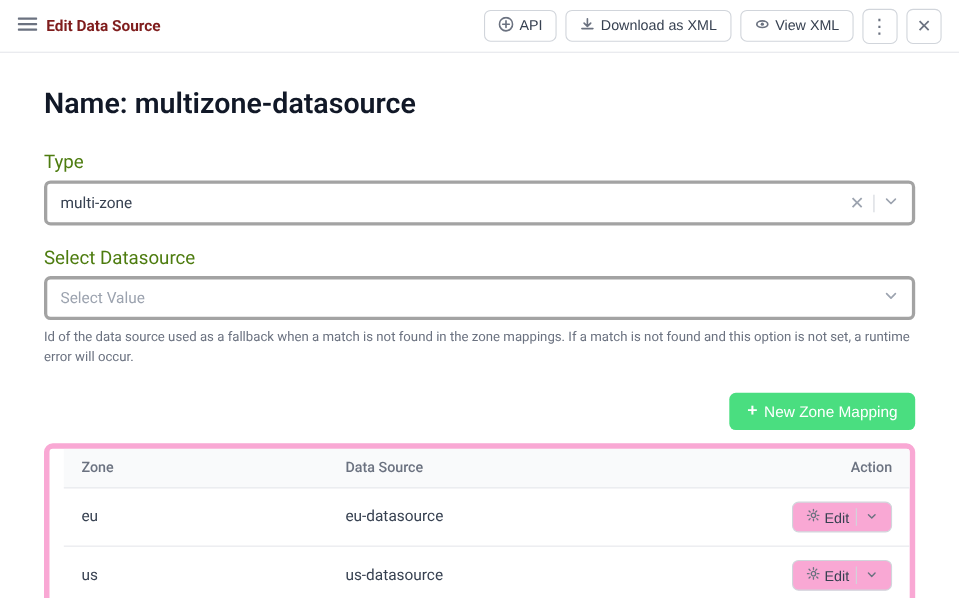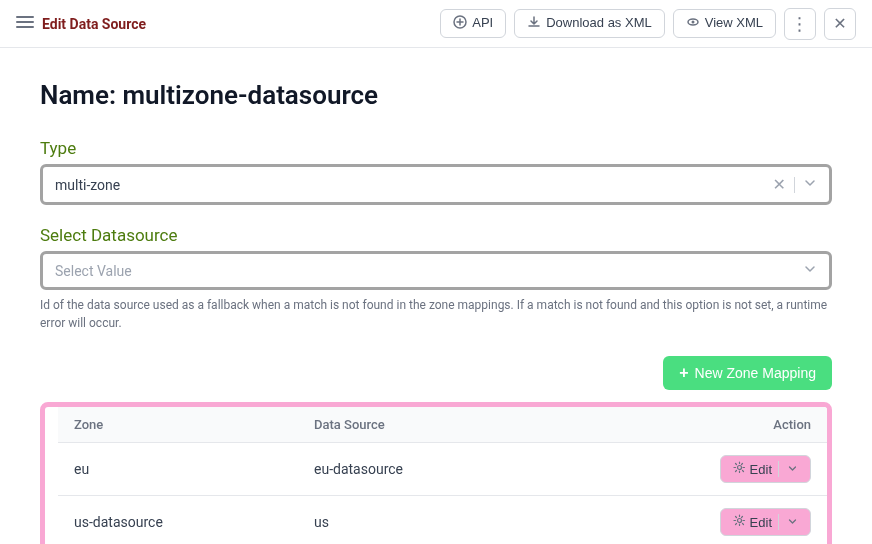--- a/index.html
+++ b/index.html
@@ -323,22 +323,22 @@
           <div class="edit-chevron">
             <svg width="11" height="11" viewBox="0 0 11 11" fill="none">
                 <path d="M2.5 4l3 3 3-3" stroke="#6b7280" stroke-width="1.3" stroke-linecap="round" stroke-linejoin="round"></path>
               </svg>
           </div>
         </button>
       </div>
     </div>
 
     <div class="table-row">
+      <span class="table-cell">us</span>
       <span class="table-cell">us-datasource</span>
-      <span class="table-cell">us</span>
       <div class="table-cell-action">
         <button class="btn-edit">
           <div class="edit-left">
             <span>
               <svg width="13" height="13" viewBox="0 0 13 13" fill="none">
                   <circle cx="6.5" cy="6.5" r="2" stroke="#6b7280" stroke-width="1.2"></circle>
                   <path d="M6.5 1v1.5M6.5 10v1.5M1 6.5h1.5M10 6.5h1.5M2.5 2.5l1 1M9.5 9.5l1 1M9.5 2.5l-1 1M3.5 9.5l-1 1" stroke="#6b7280" stroke-width="1.2" stroke-linecap="round"></path>
                 </svg>
             </span>
             <span>Edit</span>

